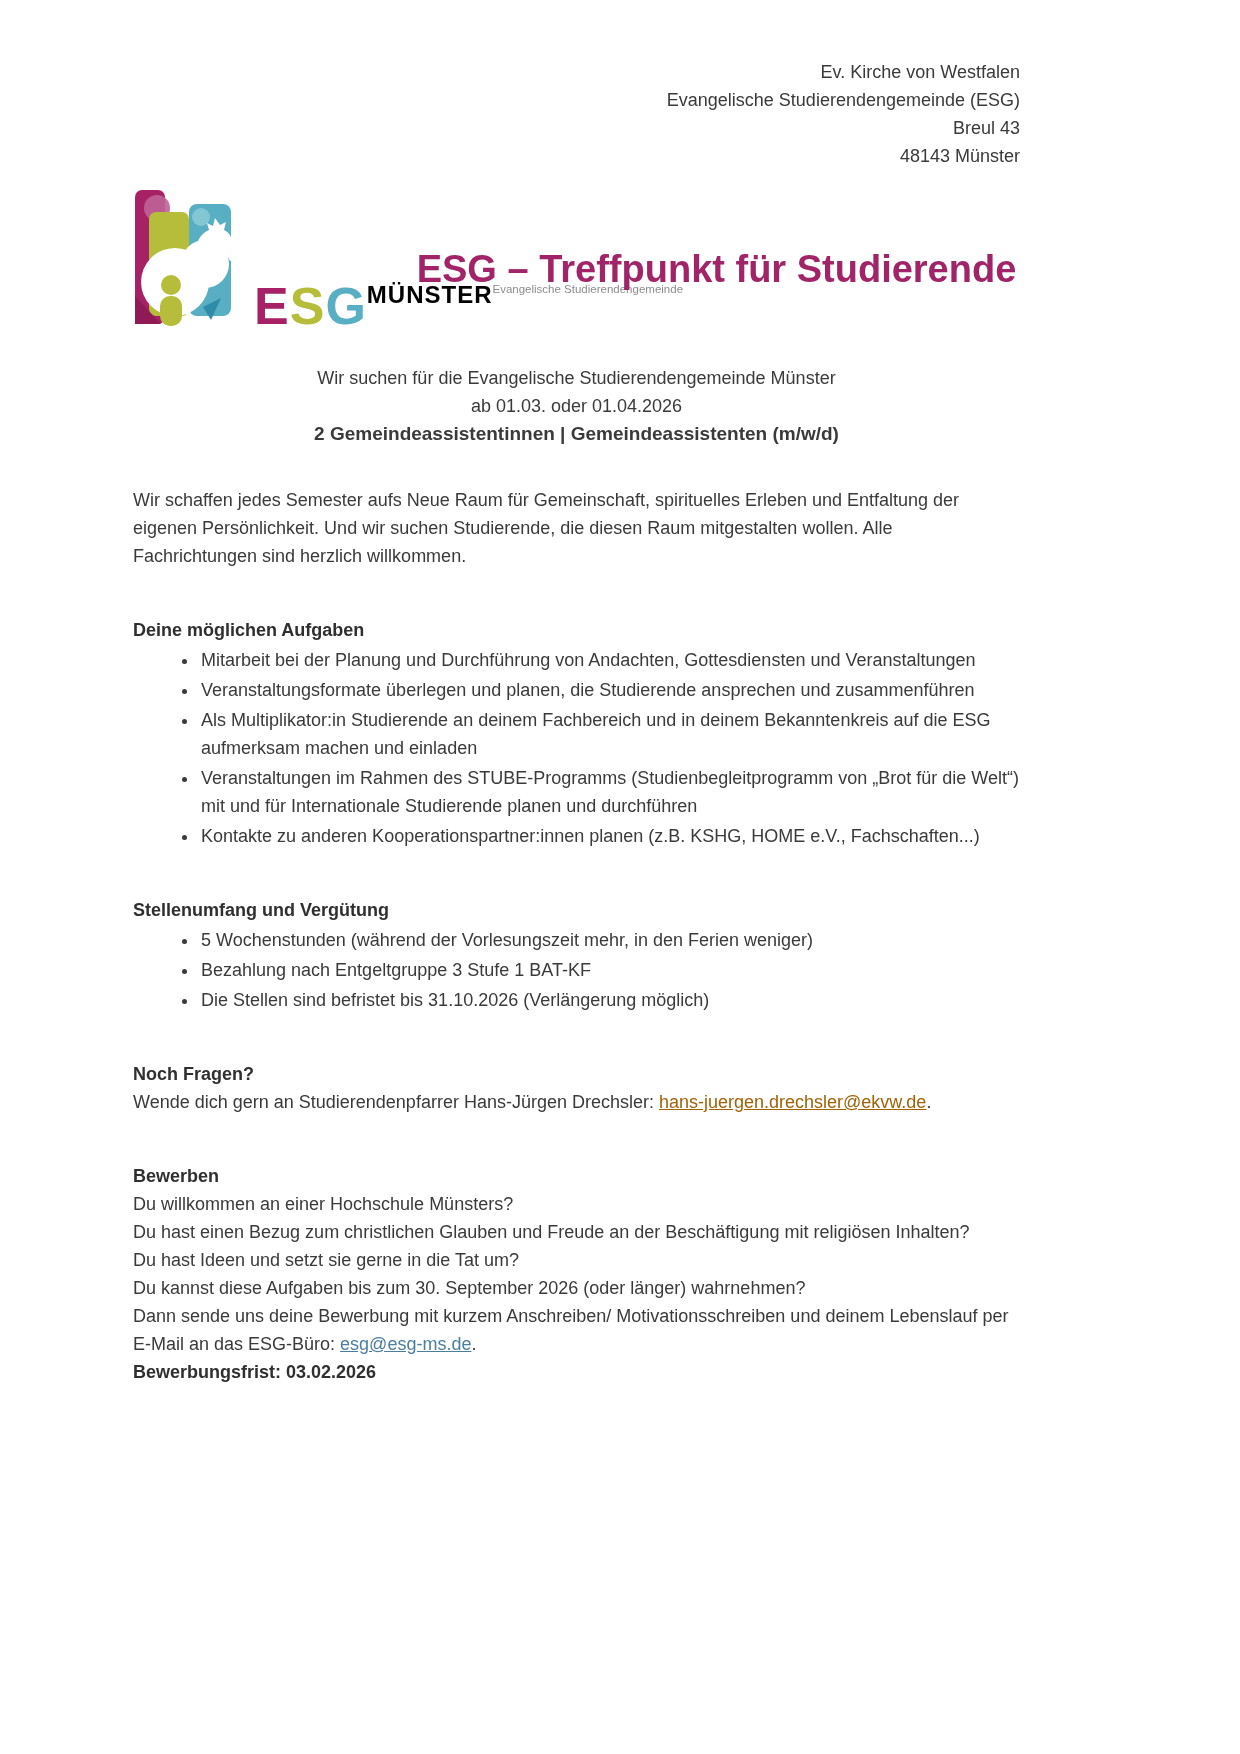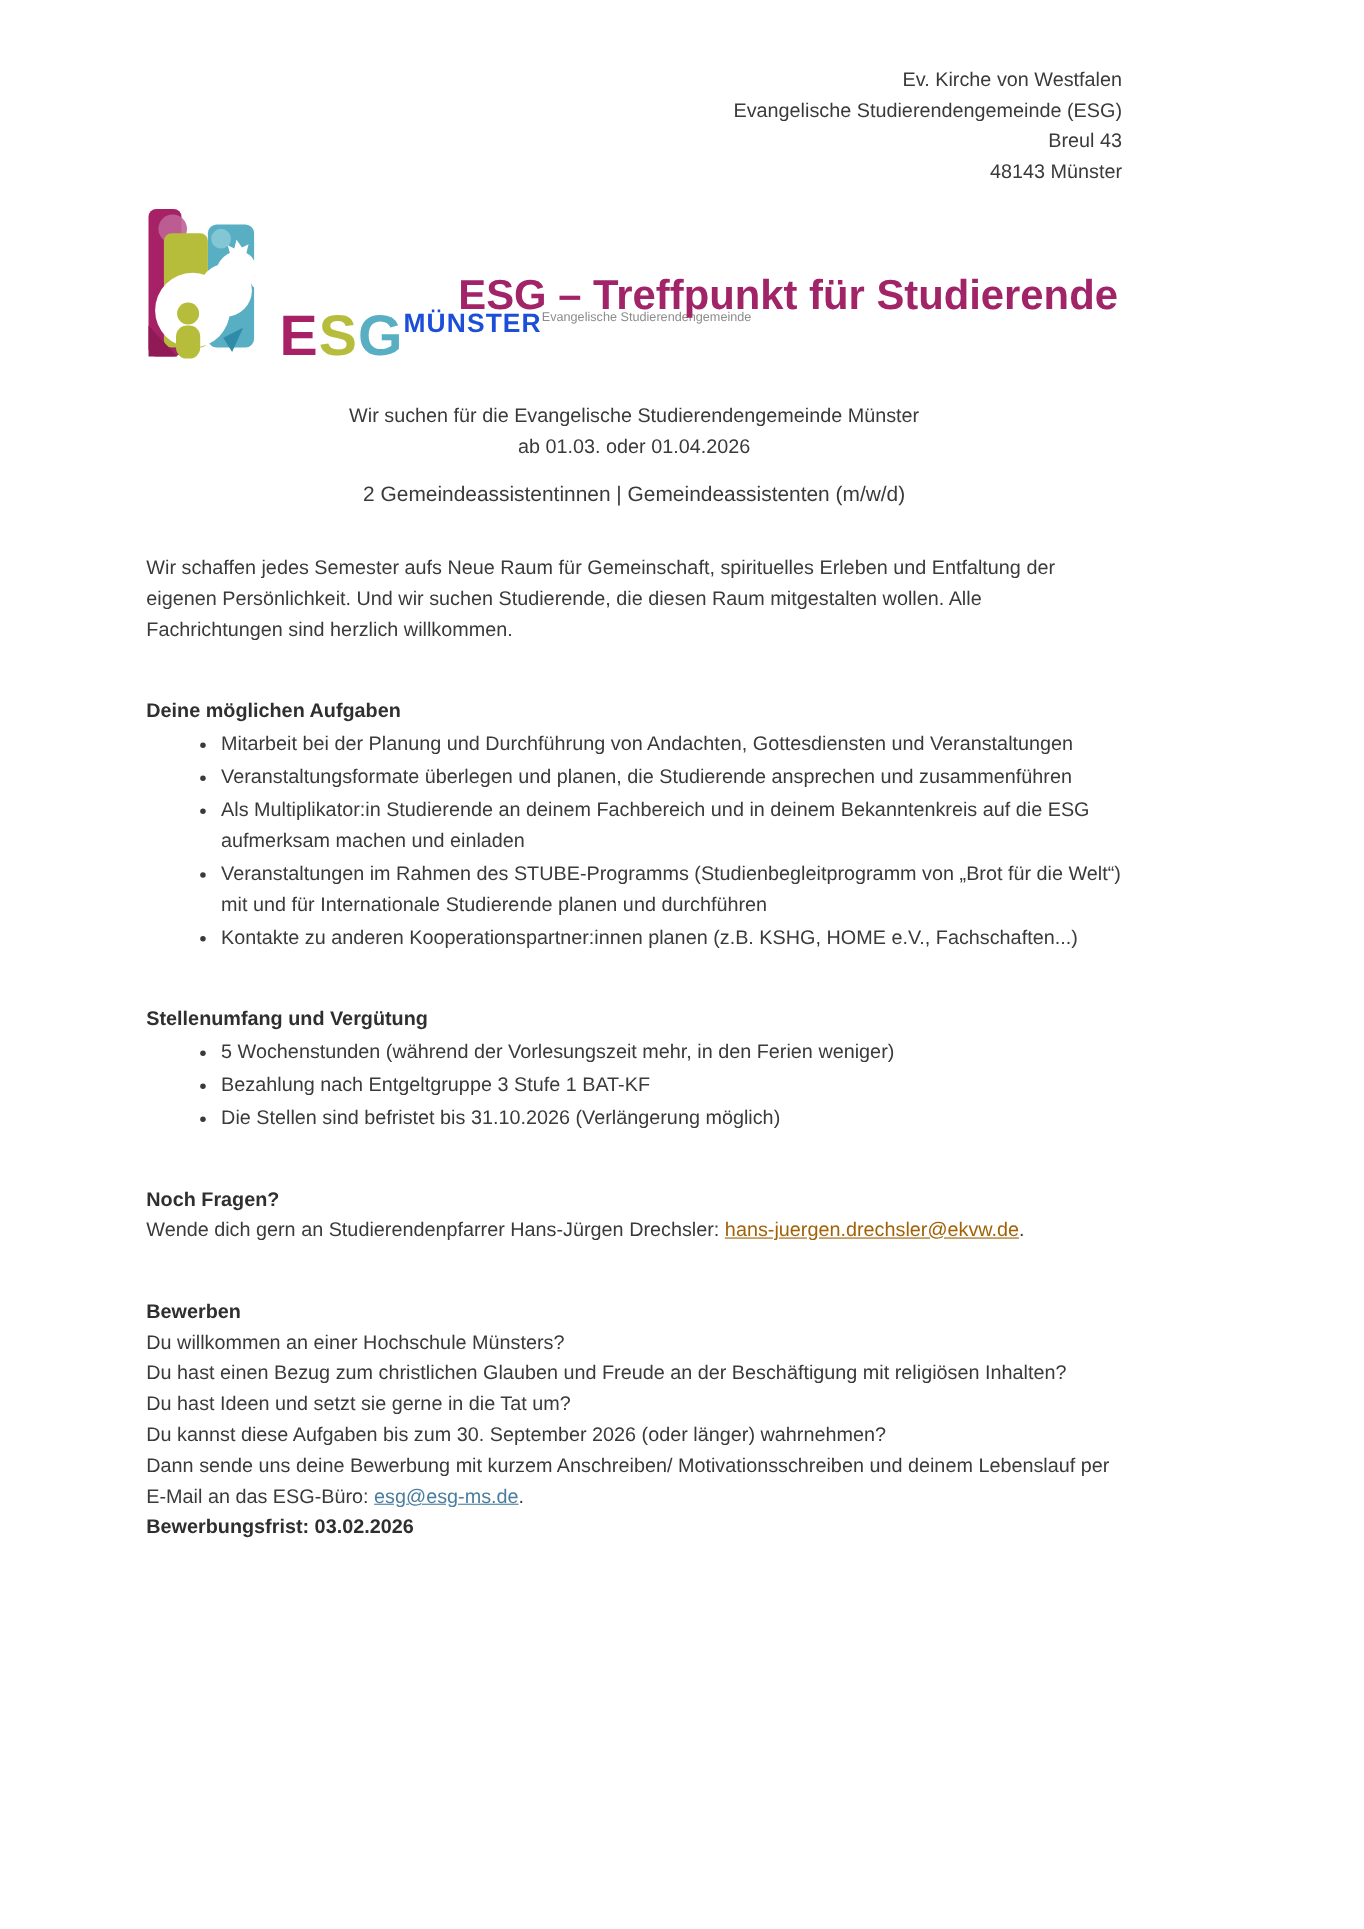--- a/index.html
+++ b/index.html
@@ -34,21 +34,21 @@
     text-align: center;
     align-self: center;
     margin-top: 26px;
     font-size: 38px;
     font-weight: bold;
     line-height: 34px;
   }
 
   .intro { text-align: center; margin-top: 32px; }
   .intro-line { line-height: 28px; }
-  .intro-bold { font-weight: normal; font-size: 19px; margin-top: 16px; }
+  .intro-bold { font-weight: bold; font-size: 19px; }
 
   .para { margin-top: 38px; }
 
   .section-heading { margin-top: 46px; font-weight: bold; color: #2f2f2f; }
   ul.bullets { margin-top: 2px; padding-left: 66px; list-style: disc; }
   ul.bullets li { padding-left: 2px; margin: 2px 0; }
 
   .inline-link { text-decoration: underline; }
   .q-line { line-height: 28px; }
   .closing { }
@@ -80,21 +80,21 @@
         <circle cx="72" cy="82" r="24" fill="#ffffff"></circle>
         <path d="M62,84 C60,64 66,52 76,48 L74,41 L80,44 L82,36 L87,43 L93,40 L91,48 C97,51 99,56 99,61 L104,64 L98,67 C98,74 93,79 87,80 Z" fill="#ffffff"></path>
         <circle cx="101" cy="74" r="6" fill="#ffffff"></circle>
         <circle cx="38" cy="103" r="10" fill="#b5bd3a"></circle>
         <rect x="27" y="114" width="22" height="30" rx="10" fill="#b5bd3a"></rect>
       </svg>
       <div class="logo-textcol">
         <div class="logo-esg">
           <span style="color: rgb(167, 33, 102);">E</span><span style="color: rgb(181, 189, 58);">S</span><span style="color: rgb(88, 174, 195);">G</span>
         </div>
-        <div class="logo-city" style="color: #1d4ed8;">MÜNSTER</div>
+        <div class="logo-city" style="color: #000000;">MÜNSTER</div>
         <div class="logo-tagline" style="color: rgb(140, 140, 140);">Evangelische Studierendengemeinde</div>
       </div>
     </div>
     <div class="doc-title" style="color: rgb(160, 36, 103);">ESG – Treffpunkt für Studierende</div>
   </div>
 
   <div class="intro">
     <div class="intro-line">Wir suchen für die Evangelische Studierendengemeinde Münster</div>
     <div class="intro-line">ab 01.03. oder 01.04.2026</div>
     <div class="intro-line intro-bold">2 Gemeindeassistentinnen | Gemeindeassistenten (m/w/d)</div>

